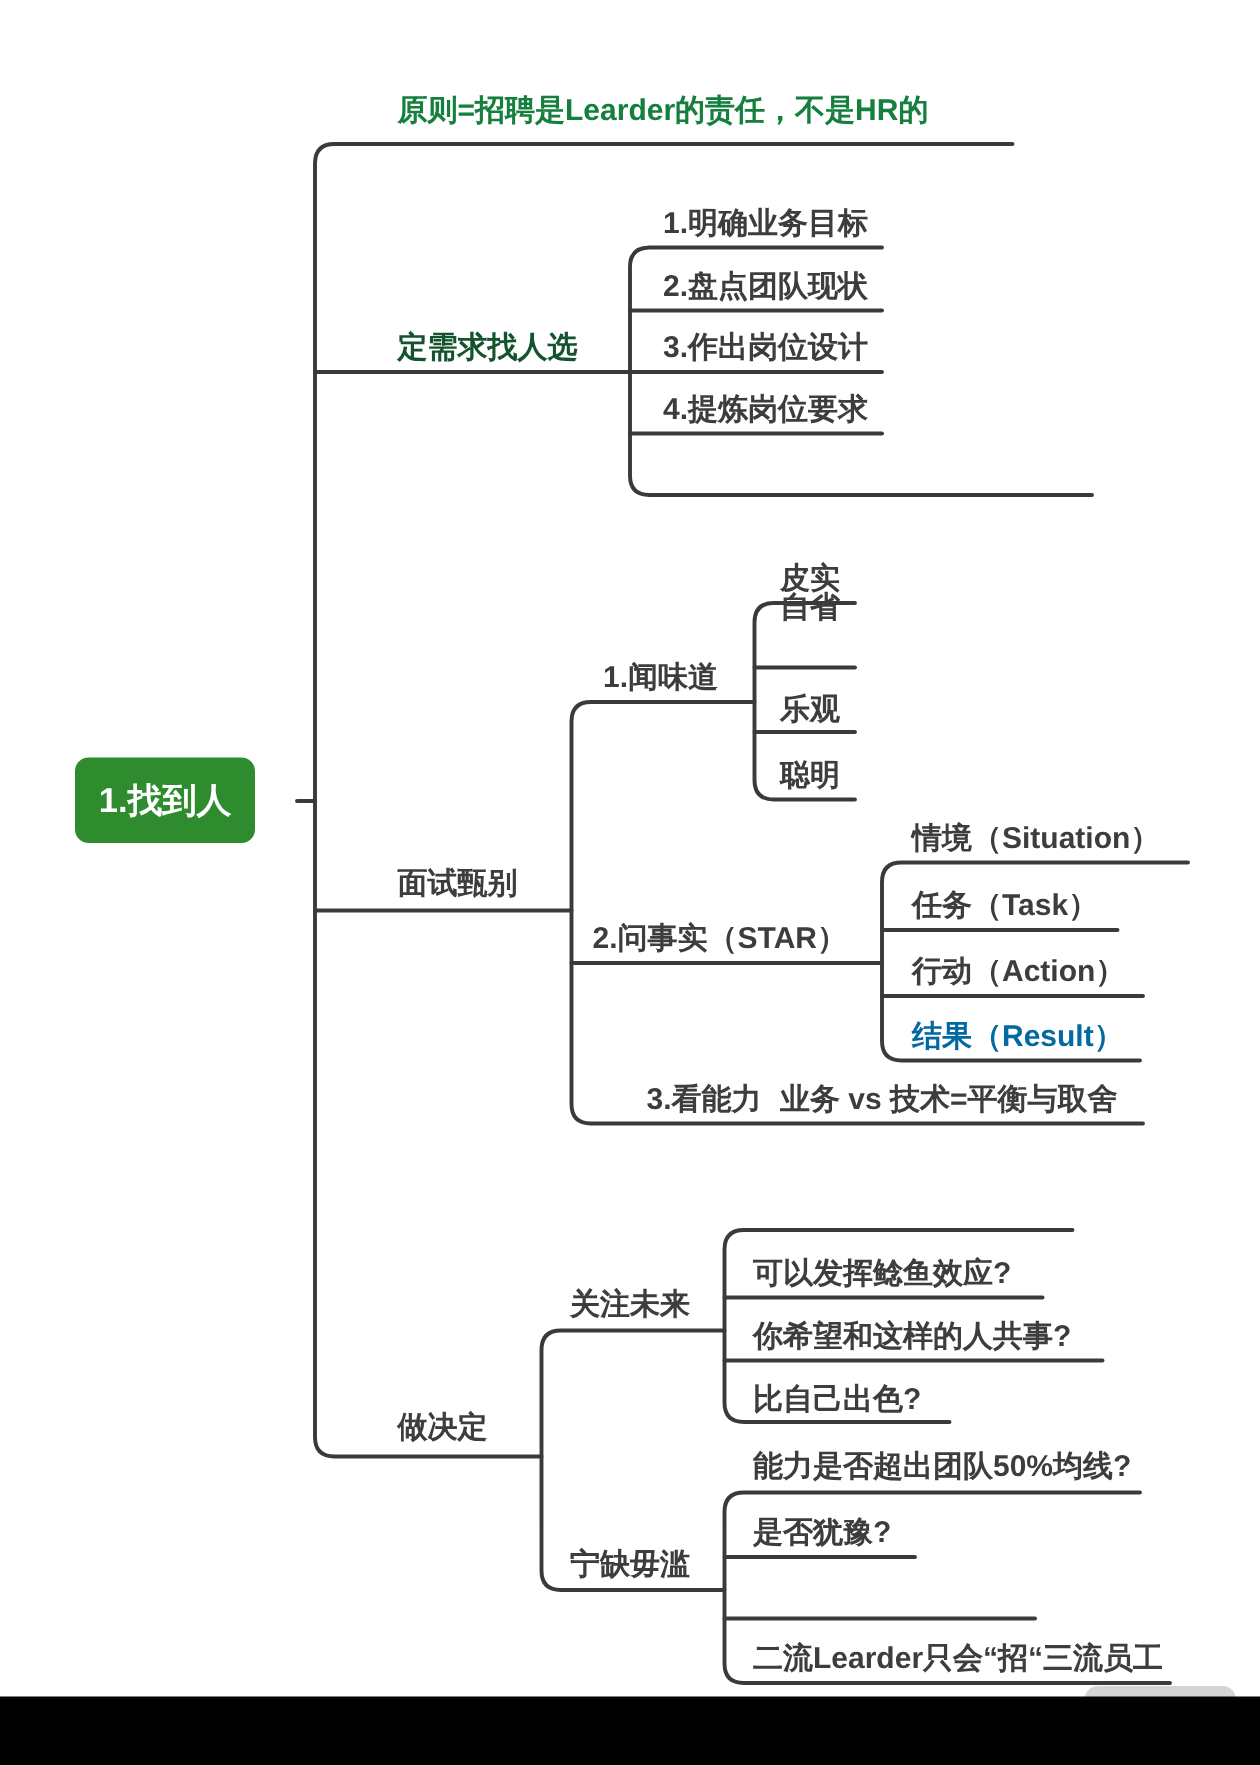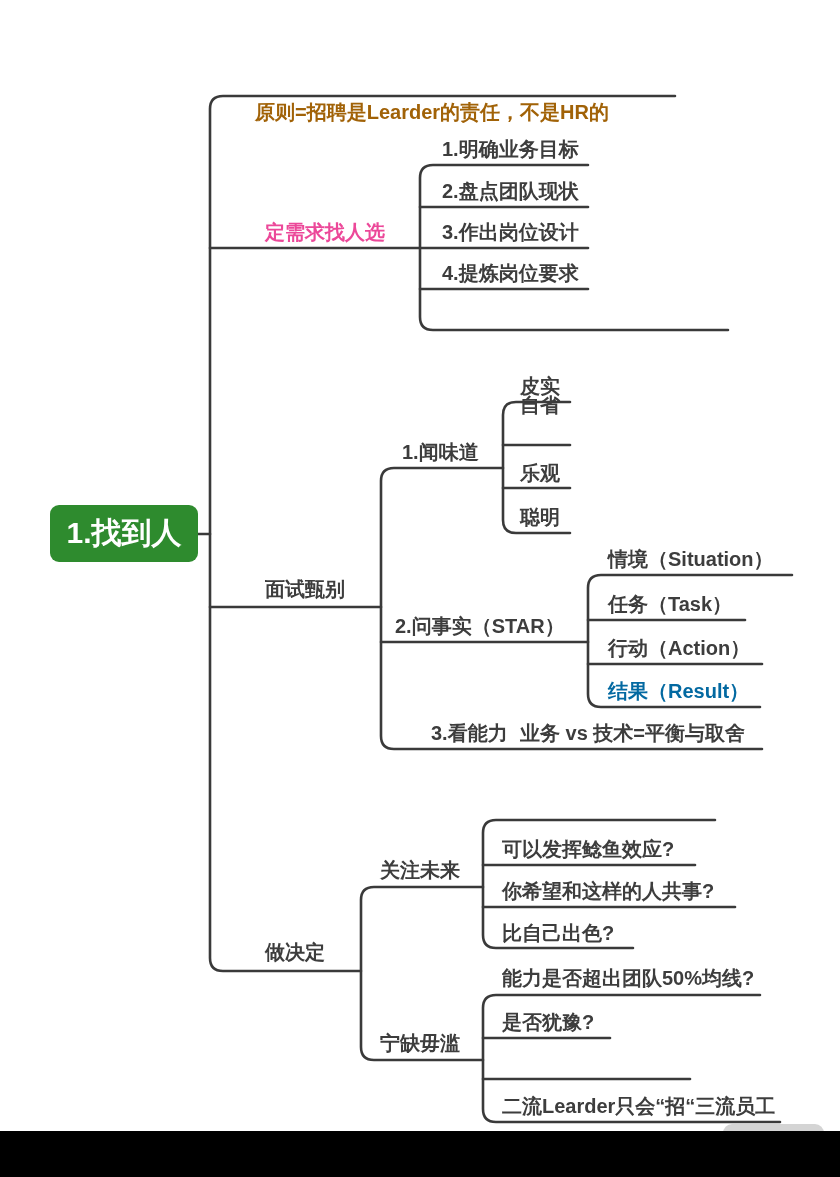--- a/index.html
+++ b/index.html
@@ -7,23 +7,23 @@
     position:relative;width:840px;height:1177px;overflow:hidden;background:#ffffff;
     font-family:"Liberation Sans","DejaVu Sans",sans-serif;
   }
   svg.connectors{position:absolute;left:0;top:0;width:840px;height:1177px;}
   svg.connectors path{fill:none;stroke:#3a3a3a;stroke-width:2.6;stroke-linecap:round;}
   .node{
     position:absolute;white-space:nowrap;font-size:20px;font-weight:700;
     color:#3d3d3d;line-height:24px;letter-spacing:0;
   }
   .root-node{
-    position:absolute;left:50px;top:505px;width:148px;height:57px;
+    position:absolute;left:50px;top:505px;width:120px;height:57px;
     background:#2e8b2e;border-radius:9px;display:flex;align-items:center;justify-content:center;
-    color:#ffffff;font-size:30px;font-weight:700;
+    color:#ffffff;font-size:23px;font-weight:700;
   }
   .bottom-tab{
     position:absolute;left:723px;top:1124px;width:101px;height:16px;
     background:#d4d4d4;border-radius:9px 9px 0 0;
   }
   .bottom-bar{
     position:absolute;left:0;top:1131px;width:840px;height:46px;background:#000000;
   }
 </style>
 </head>
@@ -52,23 +52,23 @@
     <path d="M715,820 H496 Q483,820 483,833 V935 Q483,948 496,948 H633" style="stroke: rgb(58, 58, 58);"></path>
     <path d="M483,865 H695" style="stroke: rgb(58, 58, 58);"></path>
     <path d="M483,907 H735" style="stroke: rgb(58, 58, 58);"></path>
     <path d="M760,995 H496 Q483,995 483,1008 V1109 Q483,1122 496,1122 H780" style="stroke: rgb(58, 58, 58);"></path>
     <path d="M483,1038 H610" style="stroke: rgb(58, 58, 58);"></path>
     <path d="M483,1079 H690" style="stroke: rgb(58, 58, 58);"></path>
   </svg>
 
   <div class="root-node" style="background: rgb(46, 139, 46); color: rgb(255, 255, 255);">1.找到人</div>
 
-  <div class="node" style="left: 255px; top: 62px; color: #a16207; margin-top: 38px;">原则=招聘是Learder的责任，不是HR的</div>
+  <div class="node" style="left: 265px; top: 62px; color: #15803d;">原则=招聘是Learder的责任，不是HR的</div>
 
-  <div class="node" style="left: 265px; top: 220px; color: #ec4899; text-align: right;">定需求找人选</div>
+  <div class="node" style="left: 265px; top: 220px; color: #14532d; text-align: right;">定需求找人选</div>
   <div class="node" style="left: 442px; top: 137px; color: rgb(61, 61, 61);">1.明确业务目标</div>
   <div class="node" style="left: 442px; top: 179px; color: rgb(61, 61, 61);">2.盘点团队现状</div>
   <div class="node" style="left: 442px; top: 220px; color: rgb(61, 61, 61);">3.作出岗位设计</div>
   <div class="node" style="left: 442px; top: 261px; color: rgb(61, 61, 61);">4.提炼岗位要求</div>
 
   <div class="node" style="left: 265px; top: 577px; color: rgb(61, 61, 61);">面试甄别</div>
   <div class="node" style="left: 402px; top: 440px; color: rgb(61, 61, 61);">1.闻味道</div>
   <div class="node" style="left: 520px; top: 374px; color: rgb(61, 61, 61);">皮实</div>
   <div class="node" style="left: 520px; top: 393px; color: rgb(61, 61, 61);">自省</div>
   <div class="node" style="left: 520px; top: 461px; color: rgb(61, 61, 61);">乐观</div>

